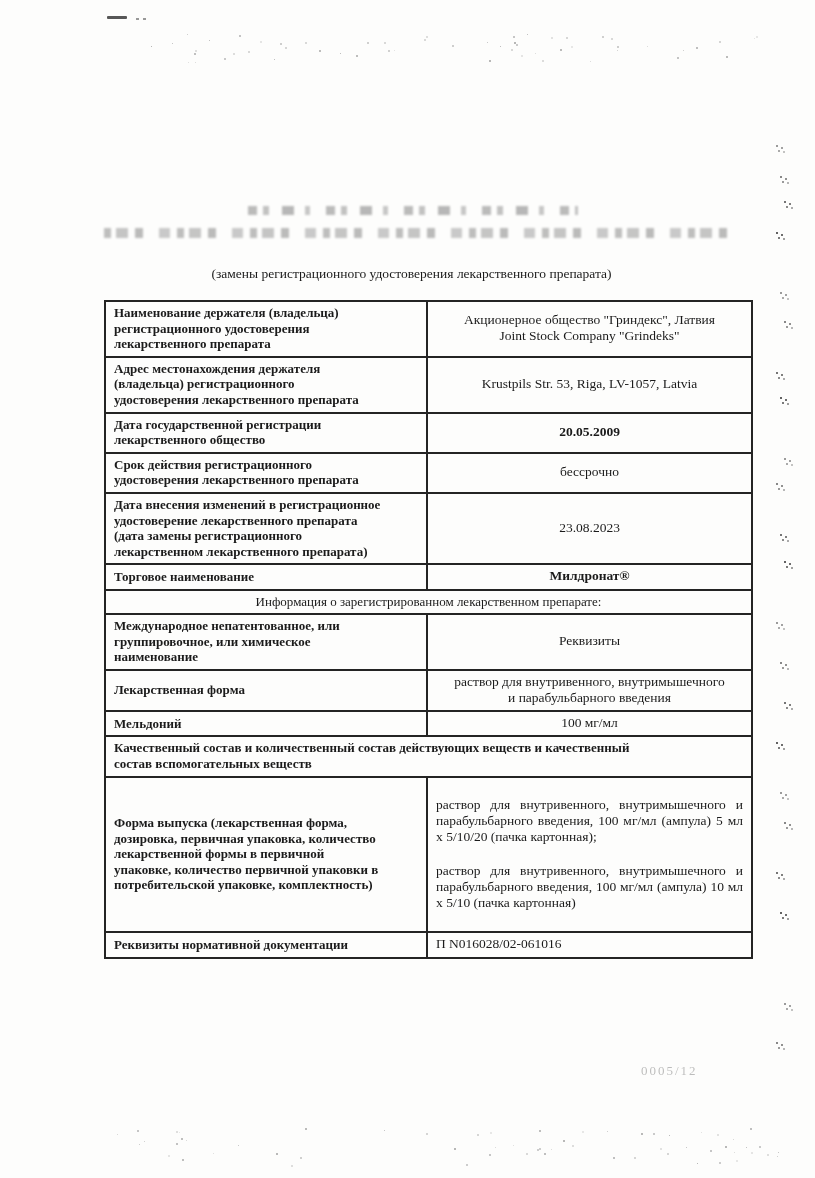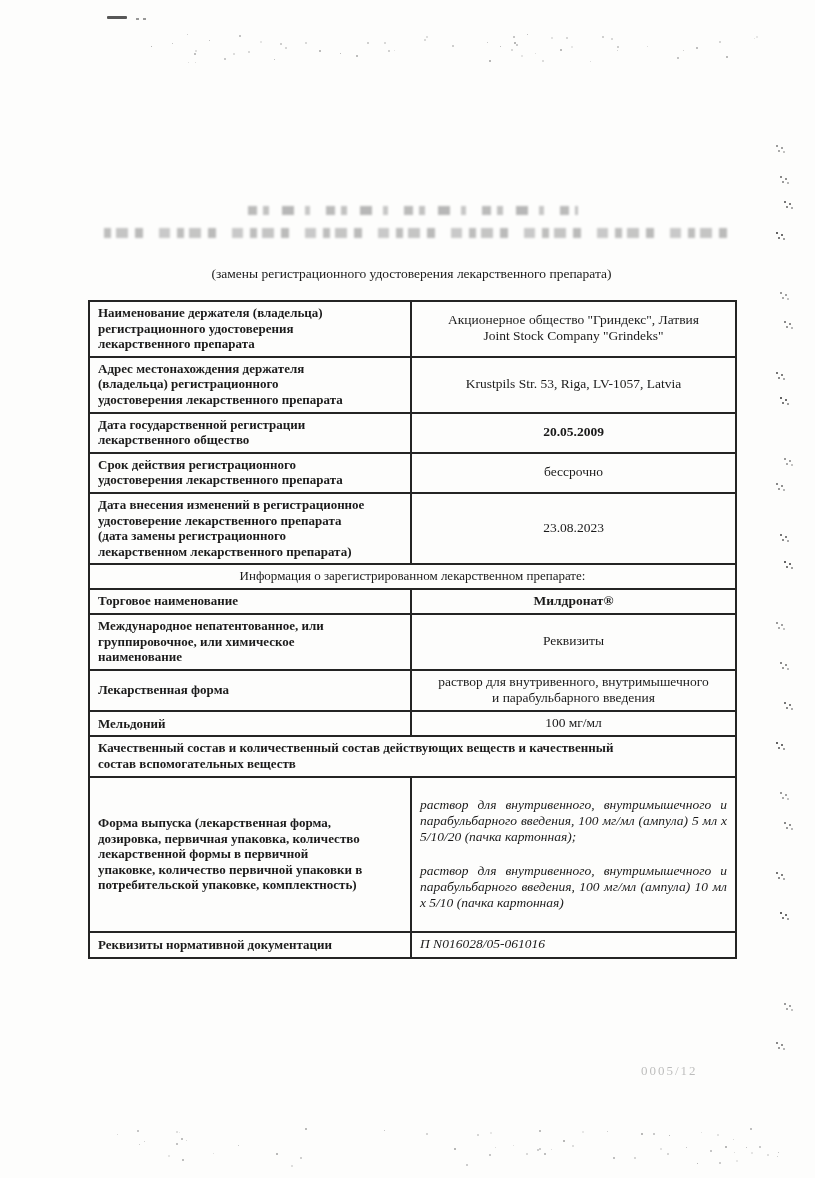--- a/index.html
+++ b/index.html
@@ -39,36 +39,36 @@
     position:absolute;left:88px;top:246px;width:647px;
     text-align:center;font-weight:bold;font-size:15px;letter-spacing:.2px;
   }
   .doc-number-caption{
     position:absolute;left:88px;top:266px;width:647px;
     text-align:center;font-size:13.5px;
   }
 
   
   table.reg{
-    position:absolute;left:88px;top:300px;width:647px;
+    position:absolute;left:104px;top:300px;width:647px;
     border-collapse:collapse;table-layout:fixed;
     font-size:13px;
   }
   table.reg td{
     border:2px solid #242424;
     padding:3px 8px 4px 8px;
     line-height:1.2;
     vertical-align:middle;
     white-space:pre-line;
     overflow:hidden;
   }
   td.lbl{font-weight:bold;vertical-align:top;}
   td.val{text-align:center;font-size:13.5px;}
   td.val.bold{font-weight:bold;}
-  td.val.left{text-align:left;font-style:italic;}
+  td.val.left{text-align:left;}
   td.val.top{vertical-align:top;}
   td.span-c{text-align:center;}
   td.span-b{font-weight:bold;}
   .val-item{text-align:justify;white-space:normal;}
   .val-item + .val-item{margin-top:1px;}
 
   .page-mark-faded{
     position:absolute;left:641px;top:1063px;
     font-size:13px;letter-spacing:2px;color:#3c3c3c;
     opacity:.33;filter:blur(.6px);
@@ -176,25 +176,25 @@
         <td class="val">бессрочно</td>
       </tr>
       <tr>
         <td class="lbl">Дата внесения изменений в регистрационное
 удостоверение лекарственного препарата
 (дата замены регистрационного
 лекарственном лекарственного препарата)</td>
         <td class="val">23.08.2023</td>
       </tr>
       <tr>
-        <td class="span-c" colspan="2">Информация о зарегистрированном лекарственном препарате:</td>
-      </tr>
-      <tr>
         <td class="lbl">Торговое наименование</td>
         <td class="val bold">Милдронат®</td>
+      </tr>
+      <tr>
+        <td class="span-c" colspan="2">Информация о зарегистрированном лекарственном препарате:</td>
       </tr>
       <tr>
         <td class="lbl">Международное непатентованное, или
 группировочное, или химическое
 наименование</td>
         <td class="val">Реквизиты</td>
       </tr>
       <tr>
         <td class="lbl">Лекарственная форма</td>
         <td class="val">раствор для внутривенного, внутримышечного
@@ -214,21 +214,21 @@
 лекарственной формы в первичной
 упаковке, количество первичной упаковки в
 потребительской упаковке, комплектность)</td>
         <td class="val left top">
           <div class="val-item">раствор для внутривенного, внутримышечного и парабульбарного введения, 100 мг/мл (ампула) 5 мл х 5/10/20 (пачка картонная);</div>
           <div class="val-item">раствор для внутривенного, внутримышечного и парабульбарного введения, 100 мг/мл (ампула) 10 мл х 5/10 (пачка картонная)</div>
         </td>
       </tr>
       <tr>
         <td class="lbl">Реквизиты нормативной документации</td>
-        <td class="val left">П N016028/05-061016</td>
+        <td class="val left">П N016028/02-061016</td>
       </tr>
     </tbody>
   </table>
 
   <div id="margin-specks">
       <div class="margin-speck" style="left: 776px; top: 145px; box-shadow: rgb(74, 74, 74) 5px 2px 0px, rgb(90, 90, 90) 2px 5px 0px, rgba(60, 60, 60, 0.6) 7px 6px 0px; opacity: 0.5;"></div>
       <div class="margin-speck" style="left: 780px; top: 176px; box-shadow: rgb(74, 74, 74) 5px 2px 0px, rgb(90, 90, 90) 2px 5px 0px, rgba(60, 60, 60, 0.6) 7px 6px 0px; opacity: 0.6;"></div>
       <div class="margin-speck" style="left: 784px; top: 201px; box-shadow: rgb(74, 74, 74) 5px 2px 0px, rgb(90, 90, 90) 2px 5px 0px, rgba(60, 60, 60, 0.6) 7px 6px 0px; opacity: 0.7;"></div>
       <div class="margin-speck" style="left: 776px; top: 232px; box-shadow: rgb(74, 74, 74) 5px 2px 0px, rgb(90, 90, 90) 2px 5px 0px, rgba(60, 60, 60, 0.6) 7px 6px 0px; opacity: 0.8;"></div>
       <div class="margin-speck" style="left: 780px; top: 292px; box-shadow: rgb(74, 74, 74) 5px 2px 0px, rgb(90, 90, 90) 2px 5px 0px, rgba(60, 60, 60, 0.6) 7px 6px 0px; opacity: 0.5;"></div>

